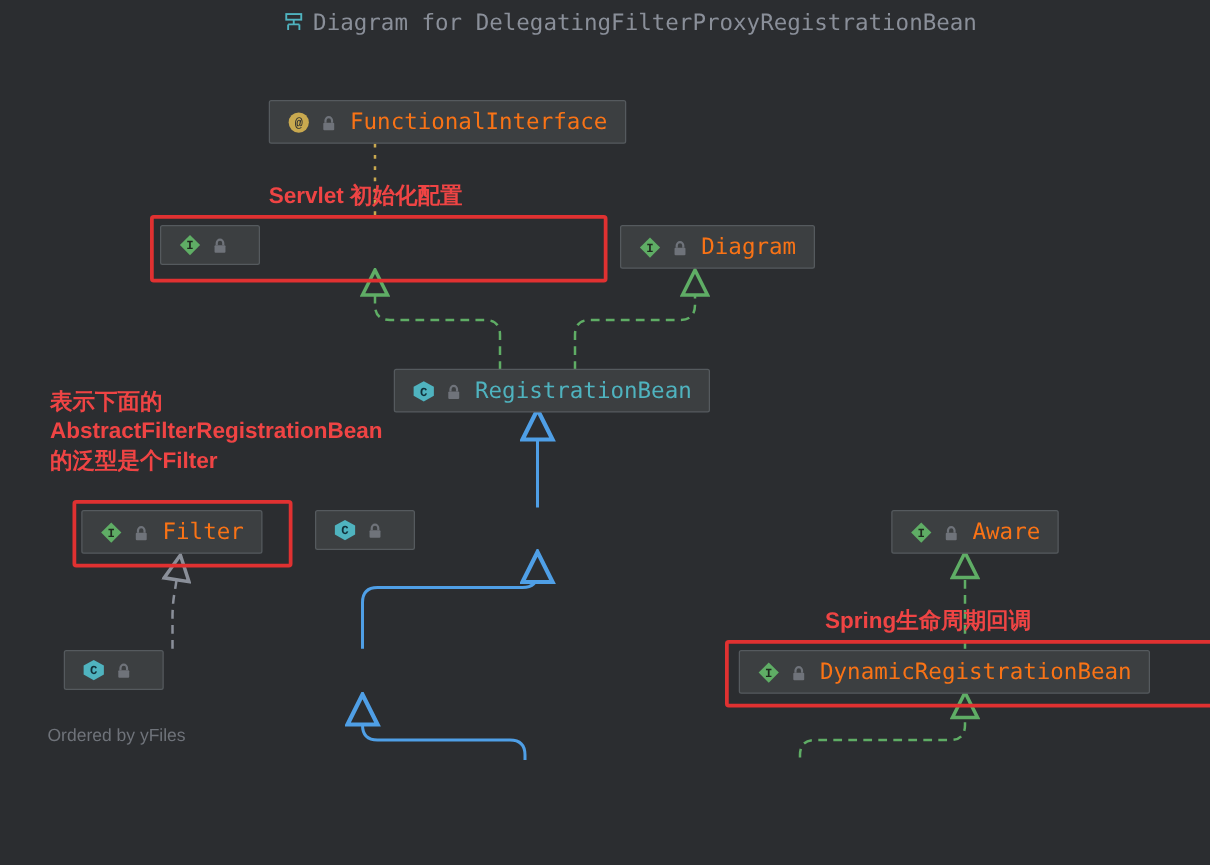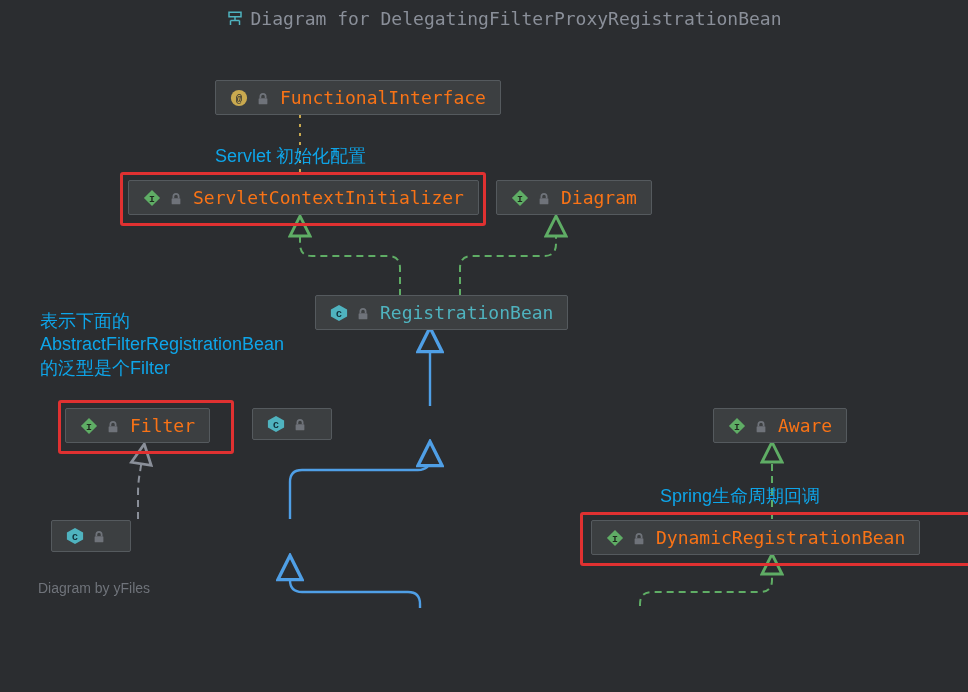--- a/index.html
+++ b/index.html
@@ -83,23 +83,23 @@
   .lock-icon svg { display: block; }
 
   .redbox {
     position: absolute;
     border: 3px solid #e03131;
     border-radius: 3px;
     pointer-events: none;
   }
   .annot {
     position: absolute;
-    color: #0ea5e9;
+    color: #ef4444;
     font-size: 18px;
-    font-weight: 400;
+    font-weight: 700;
     font-family: Arial, "Microsoft YaHei", sans-serif;
     line-height: 1.3;
     white-space: pre;
   }
 </style>
 </head>
 <body>
 
 <div class="canvas">
 
@@ -168,21 +168,20 @@
           <polygon points="10,1 19,10 10,19 1,10" fill="#5fad65"></polygon>
           <text x="10" y="14" text-anchor="middle" font-size="11" font-weight="bold" fill="#1f2a1f">I</text>
         </svg>
     </span>
     <span class="lock-icon">
       <svg viewBox="0 0 16 16" width="14" height="14">
           <rect x="3" y="7" width="10" height="7" rx="1" fill="#6f737a"></rect>
           <path d="M5 7 V5 a3 3 0 0 1 6 0 V7" fill="none" stroke="#6f737a" stroke-width="2"></path>
         </svg>
     </span>
-    <span class="label">ServletContextInitializer</span>
   </div>
 
   <div class="node interface" style="left:476px; top:180px;">
     <span class="kind-icon">
       <svg viewBox="0 0 20 20" width="18" height="18">
           <polygon points="10,1 19,10 10,19 1,10" fill="#5fad65"></polygon>
           <text x="10" y="14" text-anchor="middle" font-size="11" font-weight="bold" fill="#1f2a1f">I</text>
         </svg>
     </span>
     <span class="lock-icon">
@@ -306,14 +305,14 @@
   <div class="redbox" style="left:100px; top:172px; width:360px; height:48px;"></div>
   <div class="redbox" style="left:38px; top:400px; width:170px; height:48px;"></div>
   <div class="redbox" style="left:560px; top:512px; width:395px; height:48px;"></div>
 
   <div class="annot" style="left:195px; top:145px;">Servlet 初始化配置</div>
   <div class="annot" style="left:640px; top:485px;">Spring生命周期回调</div>
   <div class="annot" style="left:20px; top:310px;">表示下面的
 AbstractFilterRegistrationBean
 的泛型是个Filter</div>
 
-  <div class="yfiles">Diagram by yFiles</div>
+  <div class="yfiles">Ordered by yFiles</div>
 </div>
 
 </body></html>

